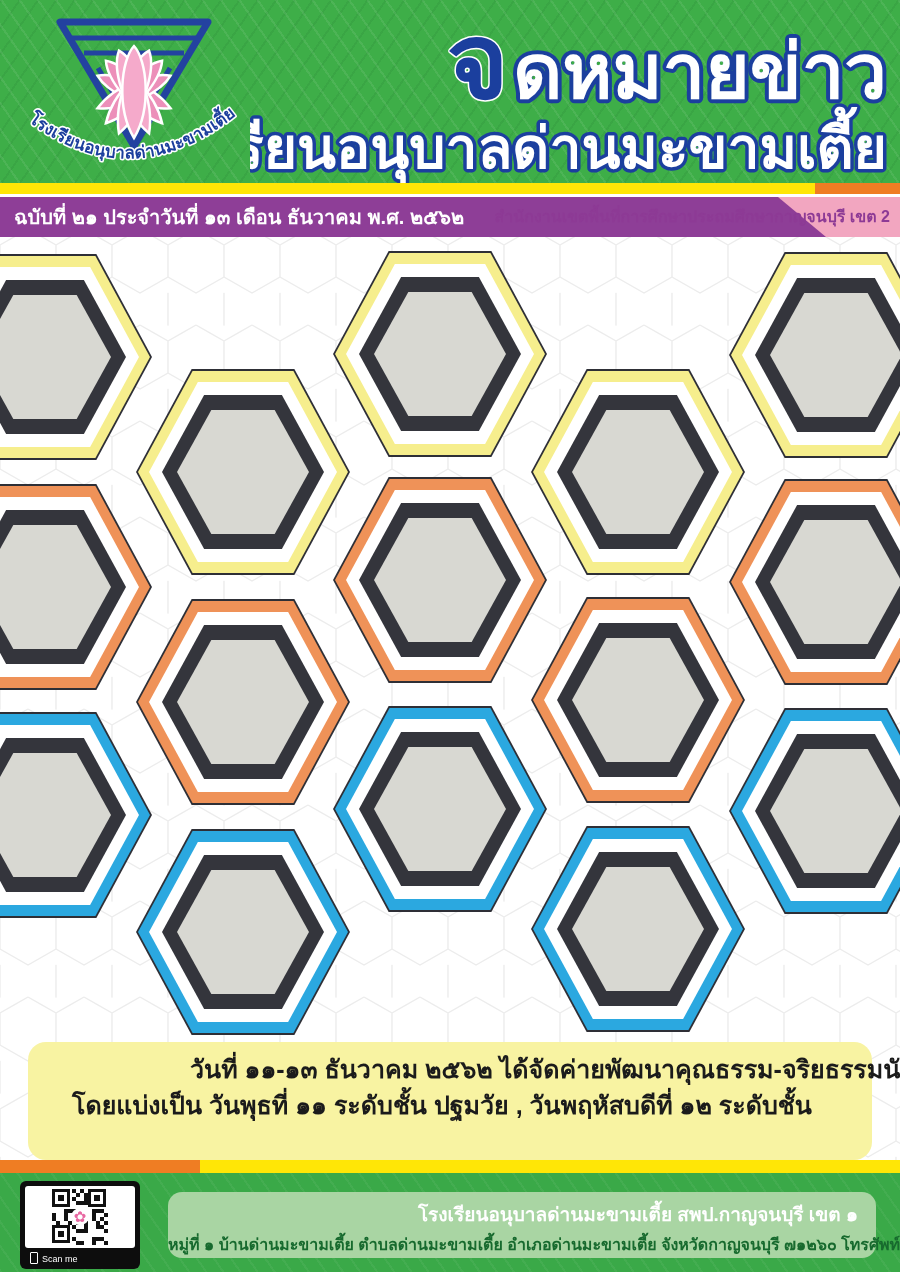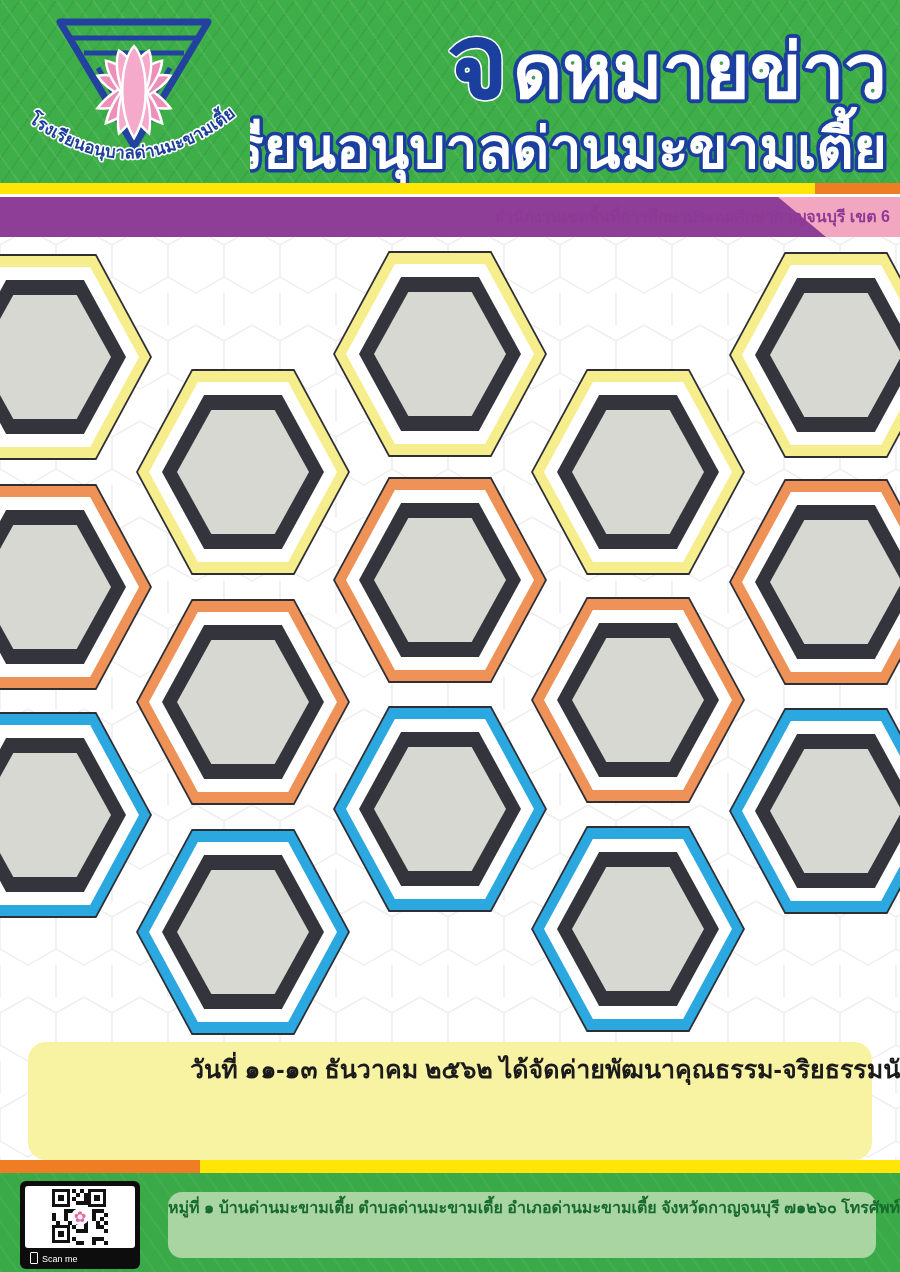--- a/index.html
+++ b/index.html
@@ -118,21 +118,22 @@
       </text>
       <text x="637" y="166" text-anchor="end" font-size="57" font-weight="bold" font-family="Liberation Sans, DejaVu Sans, sans-serif" fill="#ffffff" stroke="#1b3f9e" stroke-width="7" paint-order="stroke" stroke-linejoin="round">โรงเรียนอนุบาลด่านมะขามเตี้ย</text>
     </svg>
   </div>
 
   <div class="stripe-top">
     <div class="seg"></div>
   </div>
   <div class="info-bar">
     <div class="info-purple"></div>
-    <span class="district-text">สำนักงานเขตพื้นที่การศึกษาประถมศึกษากาญจนบุรี เขต 6</span>
+    <span class="issue-text">ฉบับที่ ๒๑ ประจำวันที่ ๑๓ เดือน ธันวาคม พ.ศ. ๒๕๖๒</span>
+    <span class="district-text">สำนักงานเขตพื้นที่การศึกษาประถมศึกษากาญจนบุรี เขต 2</span>
   </div>
 
   <div class="collage" id="collage">
     <svg class="hexpat" width="900" height="923">
       <defs>
         <pattern id="hp" width="56" height="96" patternUnits="userSpaceOnUse">
           <g fill="none" stroke="#ececec" stroke-width="1.4">
             <path d="M28,-8 L56,8 L56,40 L28,56 L0,40 L0,8 Z"></path>
             <path d="M0,56 L-28,40 M0,56 L0,88 L-28,104"></path>
             <path d="M56,56 L84,40 M56,56 L56,88 L84,104"></path>
@@ -274,20 +275,21 @@
             <div class="d">
               <div class="ph ph-s15"></div>
             </div>
           </div>
         </div>
       </div>
     </div>
 
   <div class="announce">
     <p class="l1">วันที่ ๑๑-๑๓ ธันวาคม ๒๕๖๒ ได้จัดค่ายพัฒนาคุณธรรม-จริยธรรมนักเรียน</p>
+    <p>โดยแบ่งเป็น วันพุธที่ ๑๑ ระดับชั้น ปฐมวัย , วันพฤหัสบดีที่ ๑๒ ระดับชั้น</p>
   </div>
 
   <div class="stripe-bottom">
     <div class="seg"></div>
   </div>
   <div class="footer">
     <div class="qr-block">
       <div class="qr-white">
         <div class="qr-grid" id="qr-grid">
             <div class="qr-cell" style="left: 20px; top: 0px;"></div>
@@ -344,17 +346,18 @@
             <div class="qr-cell" style="left: 36px; top: 0px; width: 18px; height: 18px; background: none; border: 3px solid rgb(17, 17, 17); box-sizing: border-box;"></div>
             <div class="qr-cell" style="left: 42px; top: 6px; width: 6px; height: 6px;"></div>
             <div class="qr-cell" style="left: 0px; top: 36px; width: 18px; height: 18px; background: none; border: 3px solid rgb(17, 17, 17); box-sizing: border-box;"></div>
             <div class="qr-cell" style="left: 6px; top: 42px; width: 6px; height: 6px;"></div>
           </div>
         <span class="qr-flower">✿</span>
       </div>
       <span class="scan-row"><span class="phone-icon"></span><span>Scan me</span></span>
     </div>
     <div class="fbox">
+      <p class="l1">โรงเรียนอนุบาลด่านมะขามเตี้ย สพป.กาญจนบุรี เขต ๑</p>
       <p class="l2">หมู่ที่ ๑ บ้านด่านมะขามเตี้ย ตำบลด่านมะขามเตี้ย อำเภอด่านมะขามเตี้ย จังหวัดกาญจนบุรี ๗๑๒๖๐ โทรศัพท์ : ๐๘๑-๙๘๓๕๑๓๐</p>
     </div>
   </div>
 
 </div>
 
 </body></html>

